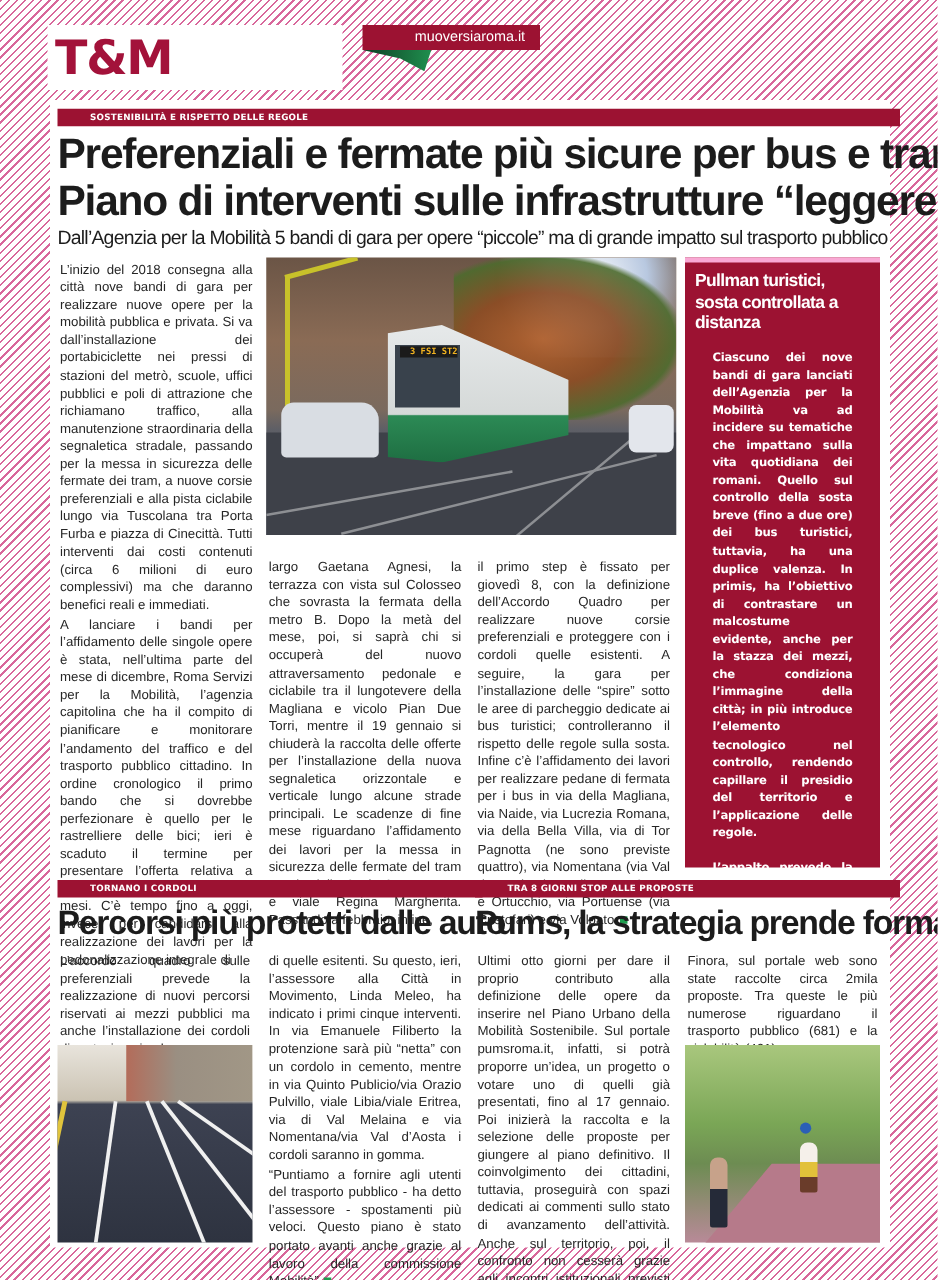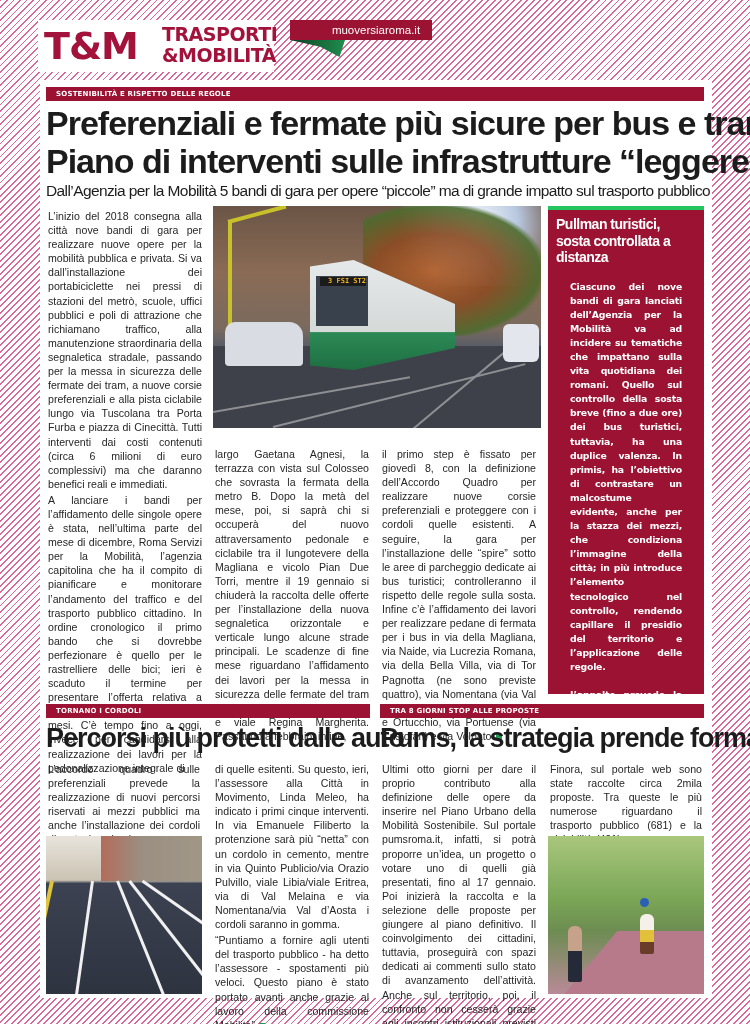--- a/index.html
+++ b/index.html
@@ -35,40 +35,40 @@
   }
   .ribbon {
     position: absolute; left: 290px; top: 40px; width: 55px; height: 17px;
     background: linear-gradient(90deg, #0f3d24, #1f8f4e);
     clip-path: polygon(0 0, 100% 0, 90% 100%, 55% 40%, 0 0);
   }
   
   .kicker {
     position: absolute; height: 14px; background: #9c1232; color: #fff;
     font-family: "DejaVu Sans", sans-serif; font-weight: bold; font-size: 7px; line-height: 14px;
-    padding-left: 10px; text-transform: uppercase; letter-spacing: 0.2px;
+    padding-left: 26px; text-transform: uppercase; letter-spacing: 0.2px;
   }
   .headline {
     position: absolute; font-family: "Liberation Sans", sans-serif; font-weight: bold;
     color: #1c1c1c; letter-spacing: -1px; white-space: nowrap;
   }
   .sub {
     position: absolute; font-family: "Liberation Sans", sans-serif; font-size: 15.5px;
     color: #1c1c1c; letter-spacing: -0.6px; white-space: nowrap;
   }
   .col {
     position: absolute; font-size: 10.6px; line-height: 14.1px; text-align: justify;
     color: #262626; hyphens: manual;
   }
   .col p { margin: 2px; }
   .endmark { display: inline-block; width: 6px; height: 6px; background: #1f9e4f; margin-left: 4px; vertical-align: 0; }
   
   .sidebar {
     position: absolute; left: 548px; top: 206px; width: 156px; height: 488px;
-    background: #9c1232; border-top: 4px solid #22c55e; color: #fff;
+    background: #9c1232; border-top: 4px solid #f9a8d4; color: #fff;
     box-sizing: border-box; padding: 6px 8px 0 8px;
   }
   .sidebar h3 {
     margin: 0 0 8px 0; font-family: "Liberation Sans", sans-serif; font-weight: bold;
     font-size: 14px; line-height: 16.5px; letter-spacing: -0.5px;
   }
   .sidebar .sbody {
     font-family: "DejaVu Sans", sans-serif; font-weight: bold; font-size: 9.3px; line-height: 14.1px;
     text-align: justify; letter-spacing: -0.2px;
   }
@@ -106,24 +106,20 @@
   .bike-photo .man { position:absolute; left:20px; top:90px; width:14px; height:56px; background: linear-gradient(180deg,#c7a28a 0 45%, #252a38 45%); border-radius: 6px 6px 2px 2px; }
   .bike-photo .sign { position:absolute; left:92px; top:62px; width:9px; height:9px; border-radius:50%; background:#2b5fb6; }
 </style>
 </head>
 <body>
 
 <div class="page"></div>
 
 <div class="logo-box">
   <div class="logo-mark">T&amp;M</div>
-  <div class="logo-text">
-    <div>TRASPORTI</div>
-    <div>&amp;MOBILITÀ</div>
-  </div>
 </div>
 <div class="site-tag">muoversiaroma.it</div>
 <div class="ribbon"></div>
 
 <div class="kicker" style="left:46px; top:87px; width:648px;">SOSTENIBILITÀ E RISPETTO DELLE REGOLE</div>
 <div class="headline" style="left:46px; top:104px; font-size:34px; line-height:38px;">Preferenziali e fermate più sicure per bus e tram</div>
 <div class="headline" style="left:46px; top:142px; font-size:34px; line-height:38px;">Piano di interventi sulle infrastrutture “leggere”</div>
 <div class="sub" style="left:46px; top:182px;">Dall’Agenzia per la Mobilità 5 bandi di gara per opere “piccole” ma di grande impatto sul trasporto pubblico</div>
 
 <div class="col" style="left:46px; top:207px; width:158px;">

